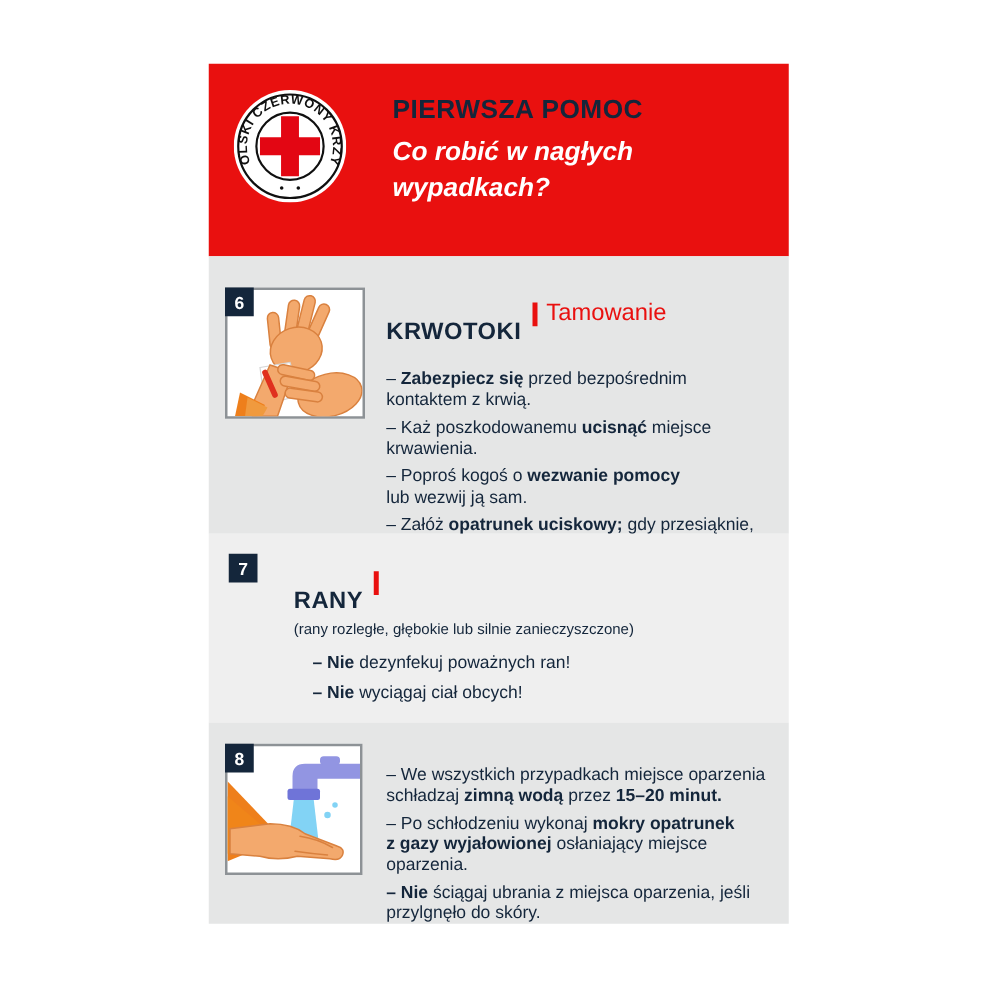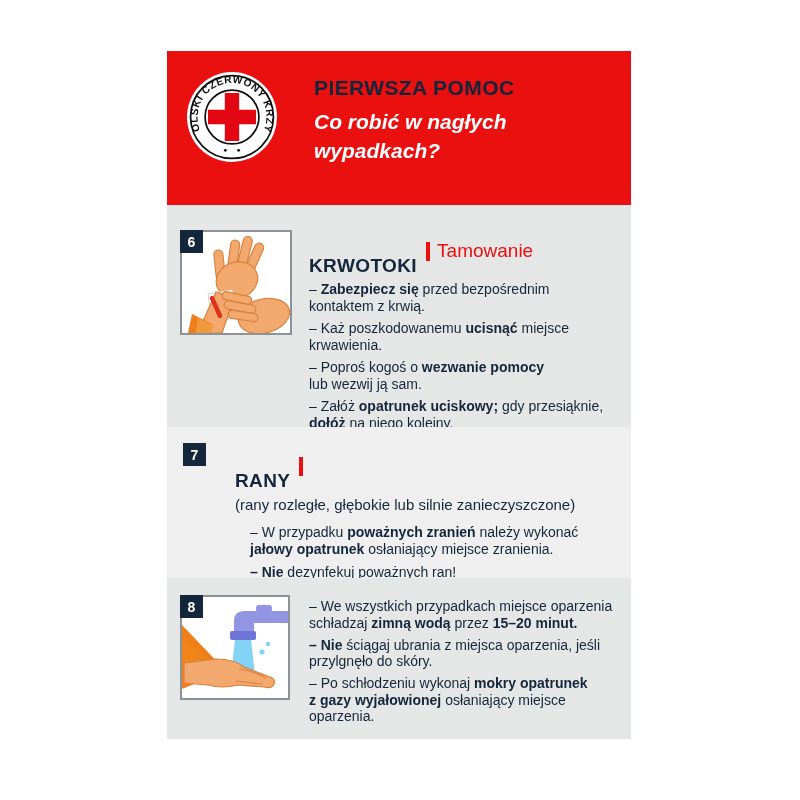--- a/index.html
+++ b/index.html
@@ -33,23 +33,23 @@
 
   .content{position:absolute;}
   .sec6 .content{left:142px;top:20px;width:318px;}
   .sec7 .content{left:68px;top:13px;width:400px;}
   .sec8 .content{left:142px;top:16px;width:318px;}
 
   .sec-head{display:flex;align-items:center;}
   .sec-title{font-size:19px;font-weight:700;letter-spacing:.4px;color:var(--navy);margin-top:30px;}
   .vbar{display:inline-block;width:4px;height:19px;background:var(--red);margin:0 7px 0 9px;}
   .sec-sub-red{font-size:19px;color:var(--red);}
-  .sec-paren{font-size:15px;color:var(--navy);margin-top:4px;}
+  .sec-paren{font-size:12px;color:var(--navy);margin-top:4px;}
 
-  .bullets{margin-top:4px;}
+  .bullets{margin-top:17px;}
   .sec7 .bullets{margin-top:11px;padding-left:15px;}
   .bullet{font-size:14px;line-height:16.5px;color:var(--navy);white-space:pre-line;margin-bottom:6px;}
   .sec7 .bullet{margin-bottom:7px;}
   .sec8 .bullet{margin-bottom:5.5px;}
   .bullet b{font-weight:700;}
 </style>
 </head>
 <body>
 
 <div class="canvas">
@@ -126,22 +126,20 @@
 
     <section class="sec sec7">
       <div class="badge">7</div>
       <div class="content">
         <div class="sec-head">
           <span class="sec-title">RANY</span>
           <span class="vbar"></span>
         </div>
         <div class="sec-paren">(rany rozległe, głębokie lub silnie zanieczyszczone)</div>
         <div class="bullets">
-            <div class="bullet">– W przypadku <b>poważnych zranień</b> należy wykonać
-<b>jałowy opatrunek</b> osłaniający miejsce zranienia.</div>
             <div class="bullet"><b>– Nie</b> dezynfekuj poważnych ran!</div>
             <div class="bullet"><b>– Nie</b> wyciągaj ciał obcych!</div>
           </div>
       </div>
     </section>
 
     <section class="sec sec8">
       <div class="illus-box">
         <svg viewBox="0 0 106 101" aria-hidden="true">
 
@@ -161,22 +159,22 @@
             <path d="M58 72 Q72 74 84 81" fill="none"></path>
             <path d="M54 84 Q68 86 80 87" fill="none"></path>
           </g>
         </svg>
       </div>
       <div class="badge">8</div>
       <div class="content">
         <div class="bullets">
             <div class="bullet">– We wszystkich przypadkach miejsce oparzenia
 schładzaj <b>zimną wodą</b> przez <b>15–20 minut.</b></div>
+            <div class="bullet">– Po schłodzeniu wykonaj <b>mokry opatrunek</b>
+<b>z gazy wyjałowionej</b> osłaniający miejsce oparzenia.</div>
             <div class="bullet"><b>– Nie</b> ściągaj ubrania z miejsca oparzenia, jeśli
 przylgnęło do skóry.</div>
-            <div class="bullet">– Po schłodzeniu wykonaj <b>mokry opatrunek</b>
-<b>z gazy wyjałowionej</b> osłaniający miejsce oparzenia.</div>
           </div>
       </div>
     </section>
 
   </div>
 </div>
 
 </body></html>

